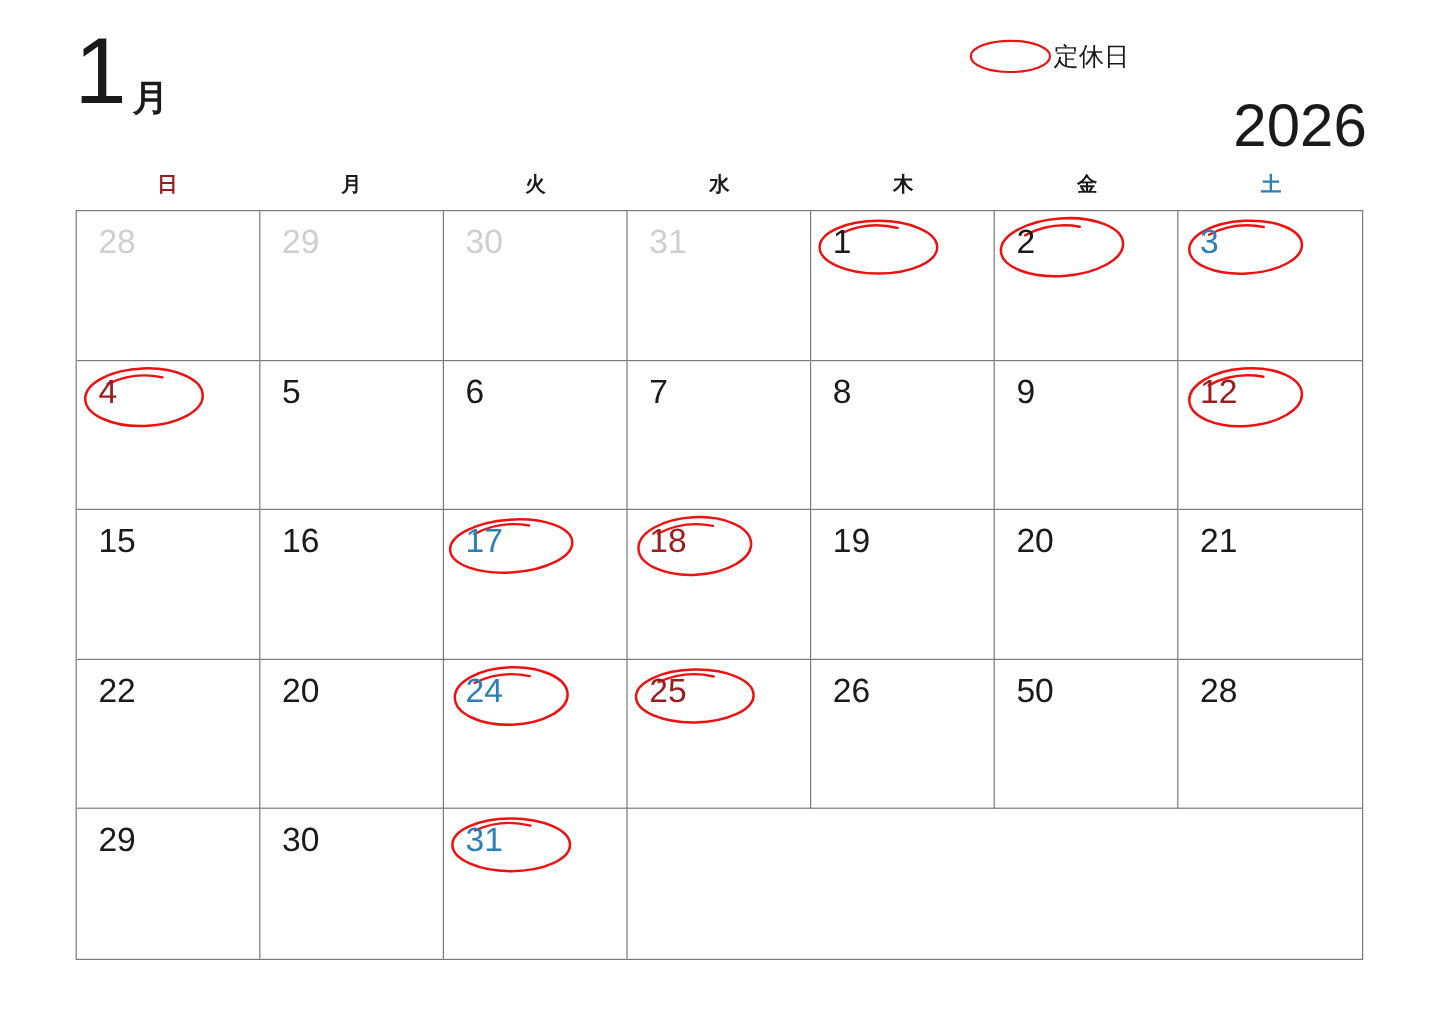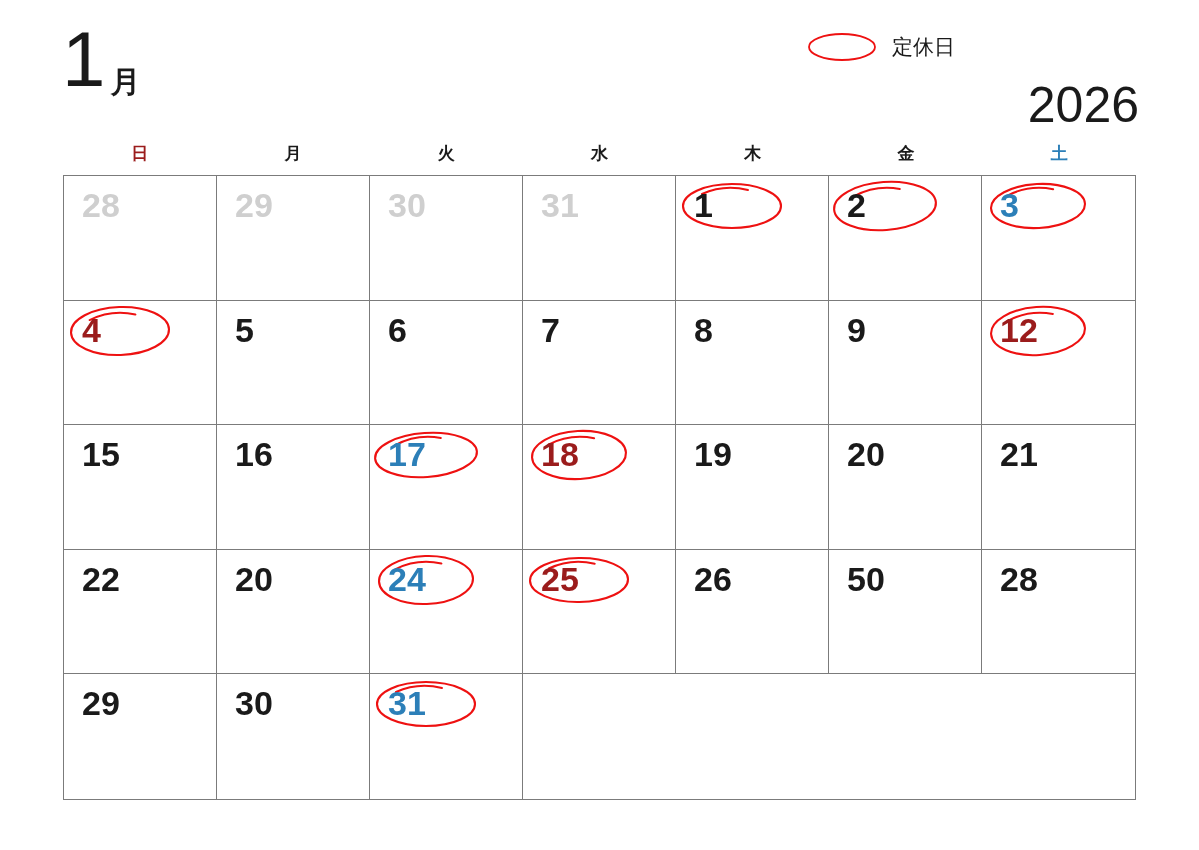--- a/index.html
+++ b/index.html
@@ -64,21 +64,20 @@
   .legend-mark {
     width: 72px;
     height: 38px;
     position: relative;
   }
   .legend-mark svg {
     display: block;
   }
   .legend-label {
     font-size: 21px;
-    margin-left: 14px;
     color: #1a1a1a;
     white-space: nowrap;
   }
 
   
   .weekdays {
     position: absolute;
     left: 63px;
     top: 142px;
     width: 1073px;
@@ -113,23 +112,23 @@
     box-sizing: border-box;
     position: relative;
   }
   .cell:nth-child(7n) { border-right: none; }
   .grid .cell:nth-child(n+29) { border-bottom: none; }
 
   .daynum {
     position: absolute;
     left: 18px;
     top: 12px;
-    font-size: 34px;
+    font-size: 28px;
     line-height: 1;
-    font-weight: 700;
+    font-weight: 400;
     z-index: 2;
   }
   .d-normal { color: #1a1a1a; }
   .d-sun { color: #9b1c1c; }
   .d-sat { color: #2c7fb8; }
   .d-out { color: #cfcfcf; }
 
   
   .circle {
     position: absolute;

